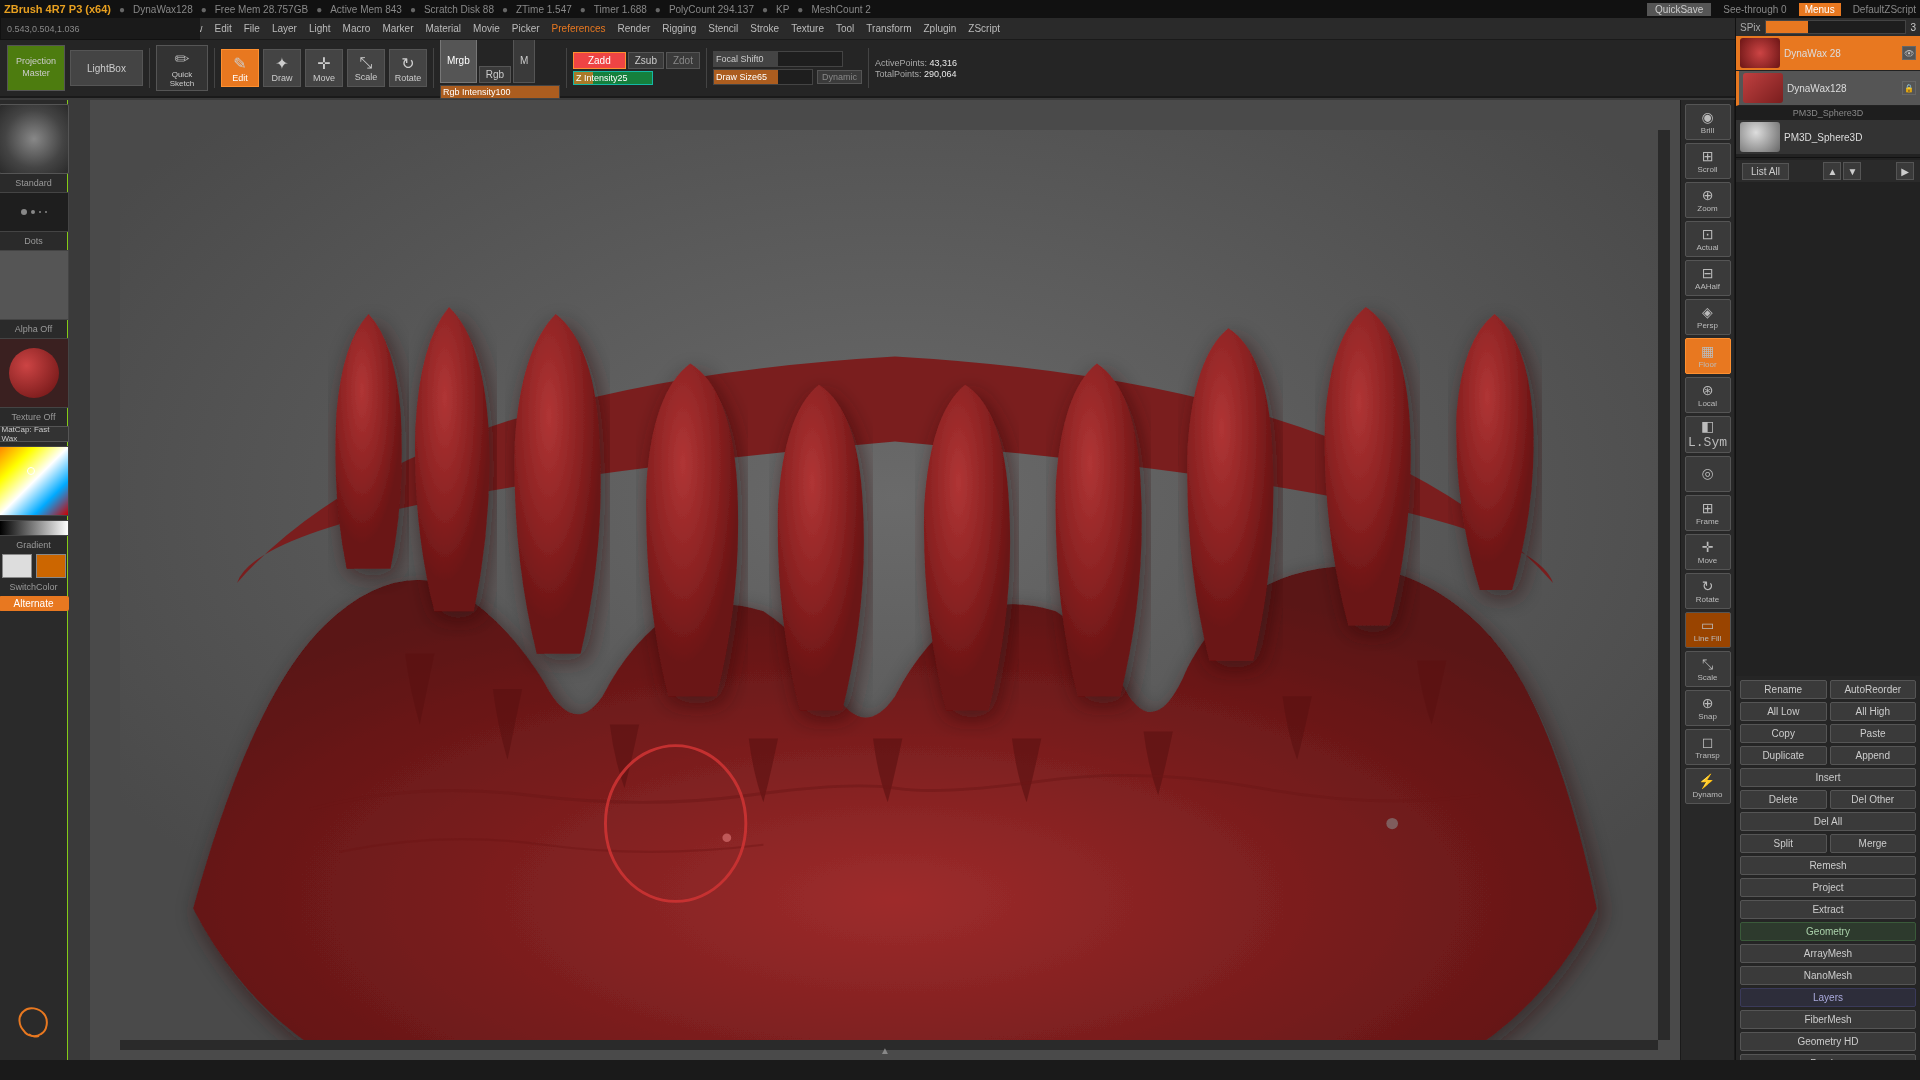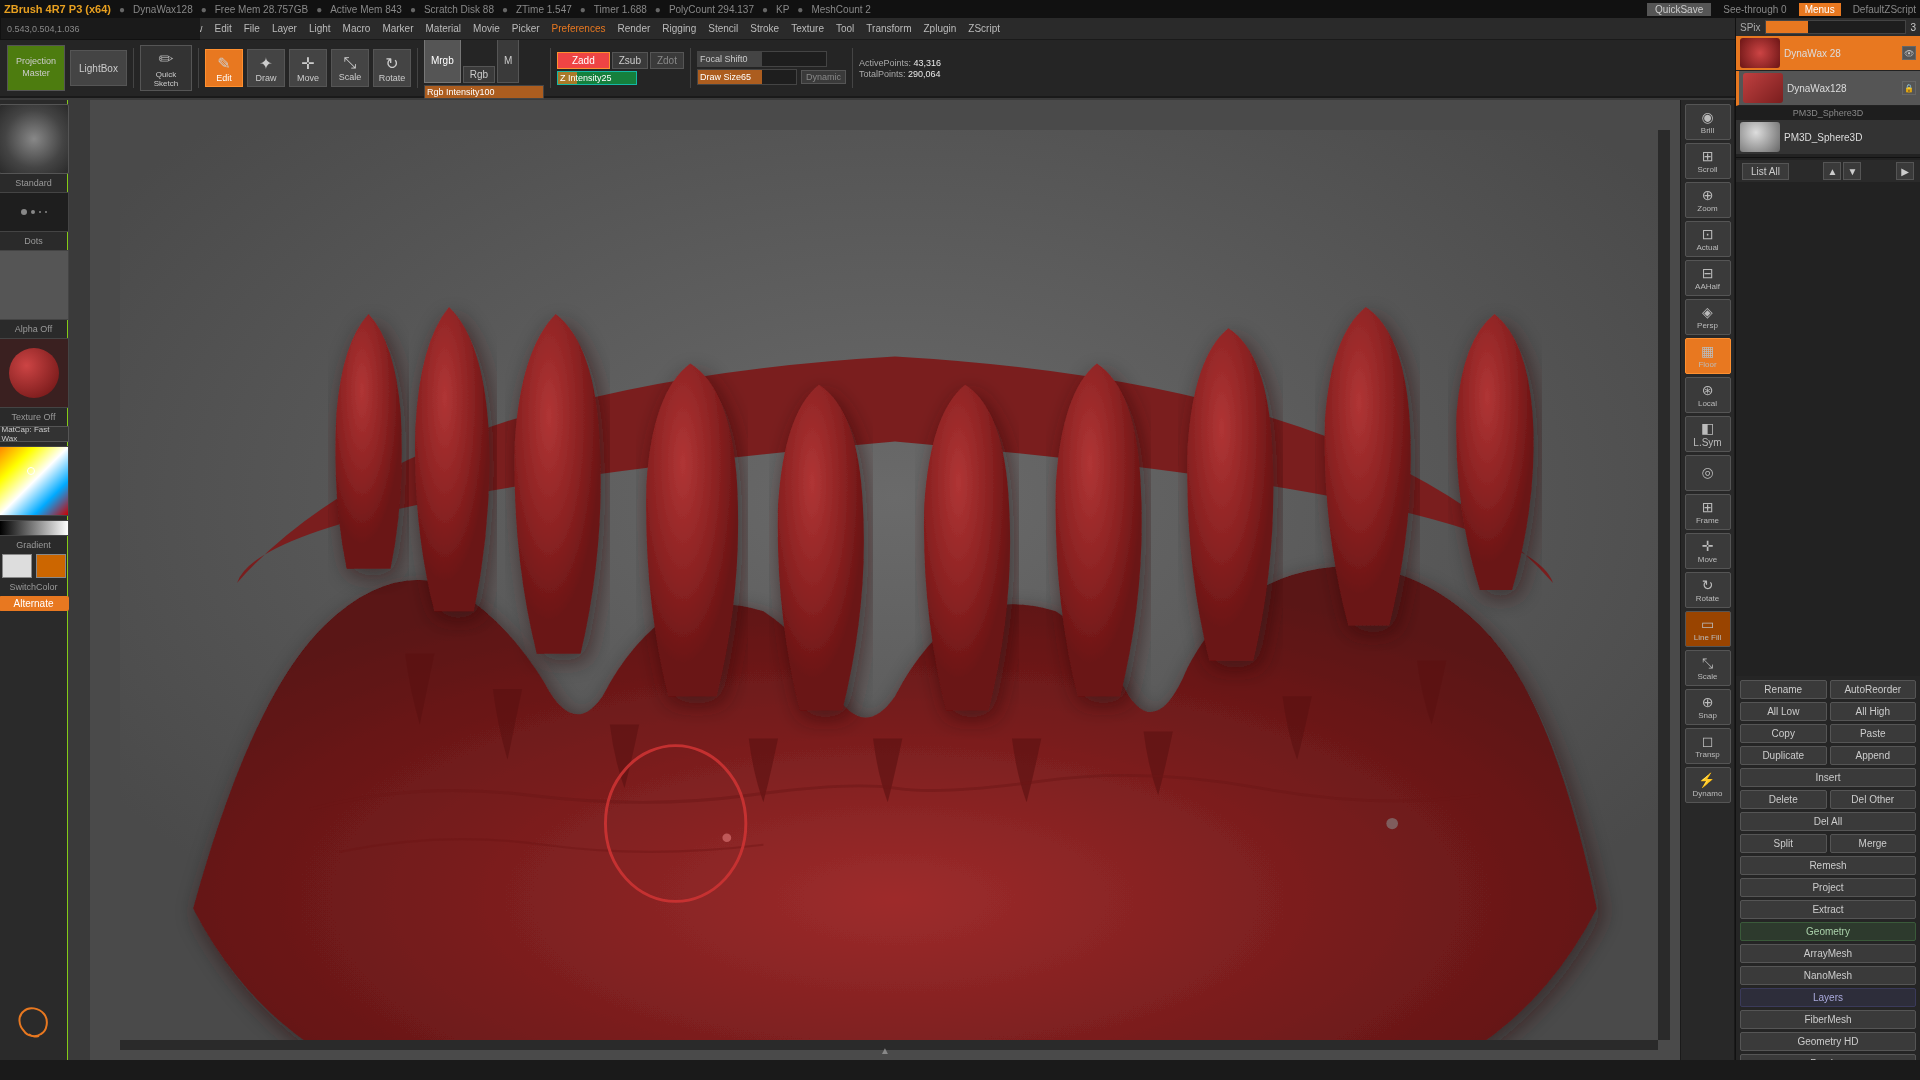--- a/index.html
+++ b/index.html
@@ -566,21 +566,21 @@
 
 <div id="main-toolbar" style="position:absolute;top:40px;left:0;right:185px;height:58px;background:#252525;display:flex;align-items:center;padding:2px 6px;gap:4px;z-index:90;border-bottom:2px solid #1a1a1a;">
 
   <div class="toolbar-group" style="width:60px;min-width:60px;">
     <div style="width:58px;height:46px;background:#4d7c0f;border:1px solid #555;display:flex;flex-direction:column;align-items:center;justify-content:center;cursor:pointer;font-size:8px;color:#ccc;text-align:center;line-height:1.3;padding:2px;">
       <span style="font-size:9px;color:#ccc;text-align:center;">Projection<br>Master</span>
     </div>
   </div>
 
   <div class="toolbar-group" style="min-width:50px;">
-    <div style="background:#444;border:1px solid #555;padding:4px 8px;font-size:10px;color:#ccc;cursor:pointer;text-align:right;height:36px;display:flex;align-items:center;">
+    <div style="background:#444;border:1px solid #555;padding:4px 16px;font-size:10px;color:#ccc;cursor:pointer;text-align:right;height:36px;display:flex;align-items:center;">
       <span>LightBox</span>
     </div>
   </div>
 
   <div style="width:1px;height:40px;background:#444;margin:0 2px;"></div>
 
   <div class="toolbar-group" style="min-width:52px;">
     <div style="background:#333;border:1px solid #555;width:52px;height:46px;display:flex;flex-direction:column;align-items:center;justify-content:center;cursor:pointer;font-size:8px;color:#ccc;text-align:center;">
       <span style="font-size:18px;color:#aaa;">✏</span>
       <span>Quick<br>Sketch</span>
@@ -828,21 +828,21 @@
   <div class="icon-btn active">
     <span class="icon-symbol">▦</span>
     <span style="font-size:8px;">Floor</span>
   </div>
   <div class="icon-btn">
     <span class="icon-symbol">⊛</span>
     <span style="font-size:8px;">Local</span>
   </div>
   <div class="icon-btn">
     <span class="icon-symbol">◧</span>
-    <span style="font-size:10px;">L.Sym</span>
+    <span style="font-size:13px;font-family:Liberation Mono, monospace;">L.Sym</span>
   </div>
   <div class="icon-btn">
     <span class="icon-symbol">◎</span>
     <span style="font-size:8px;"></span>
   </div>
   <div class="icon-btn">
     <span class="icon-symbol">⊞</span>
     <span style="font-size:8px;">Frame</span>
   </div>
   <div class="icon-btn">

